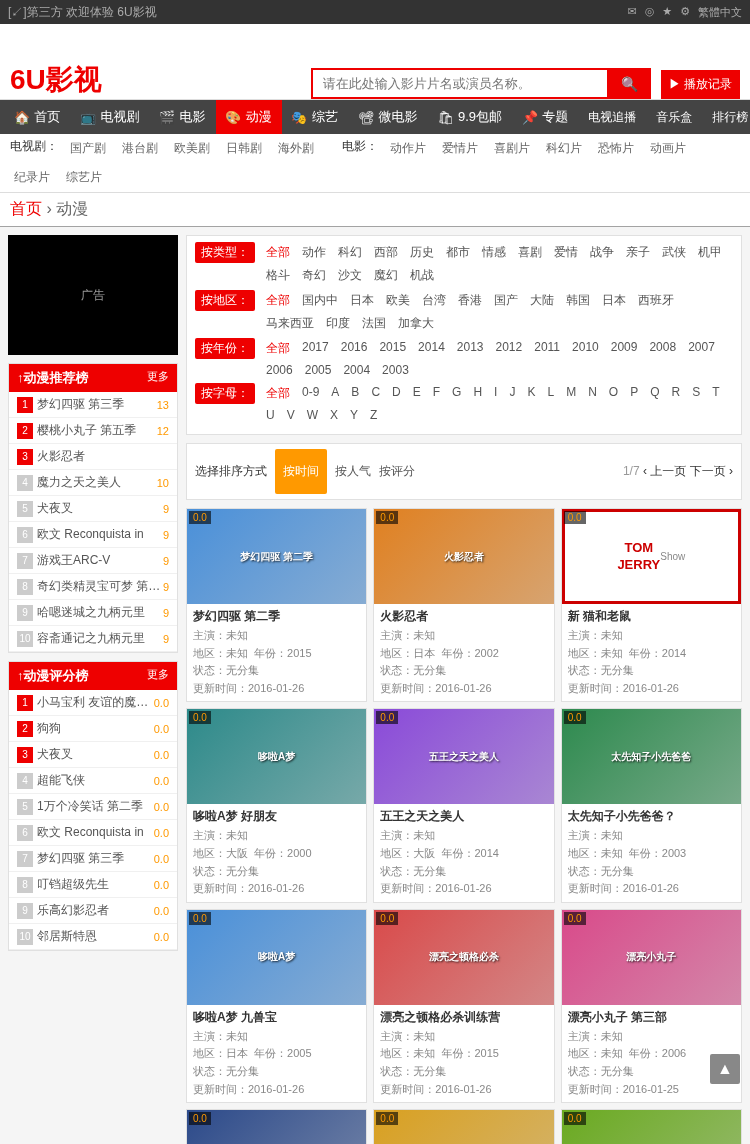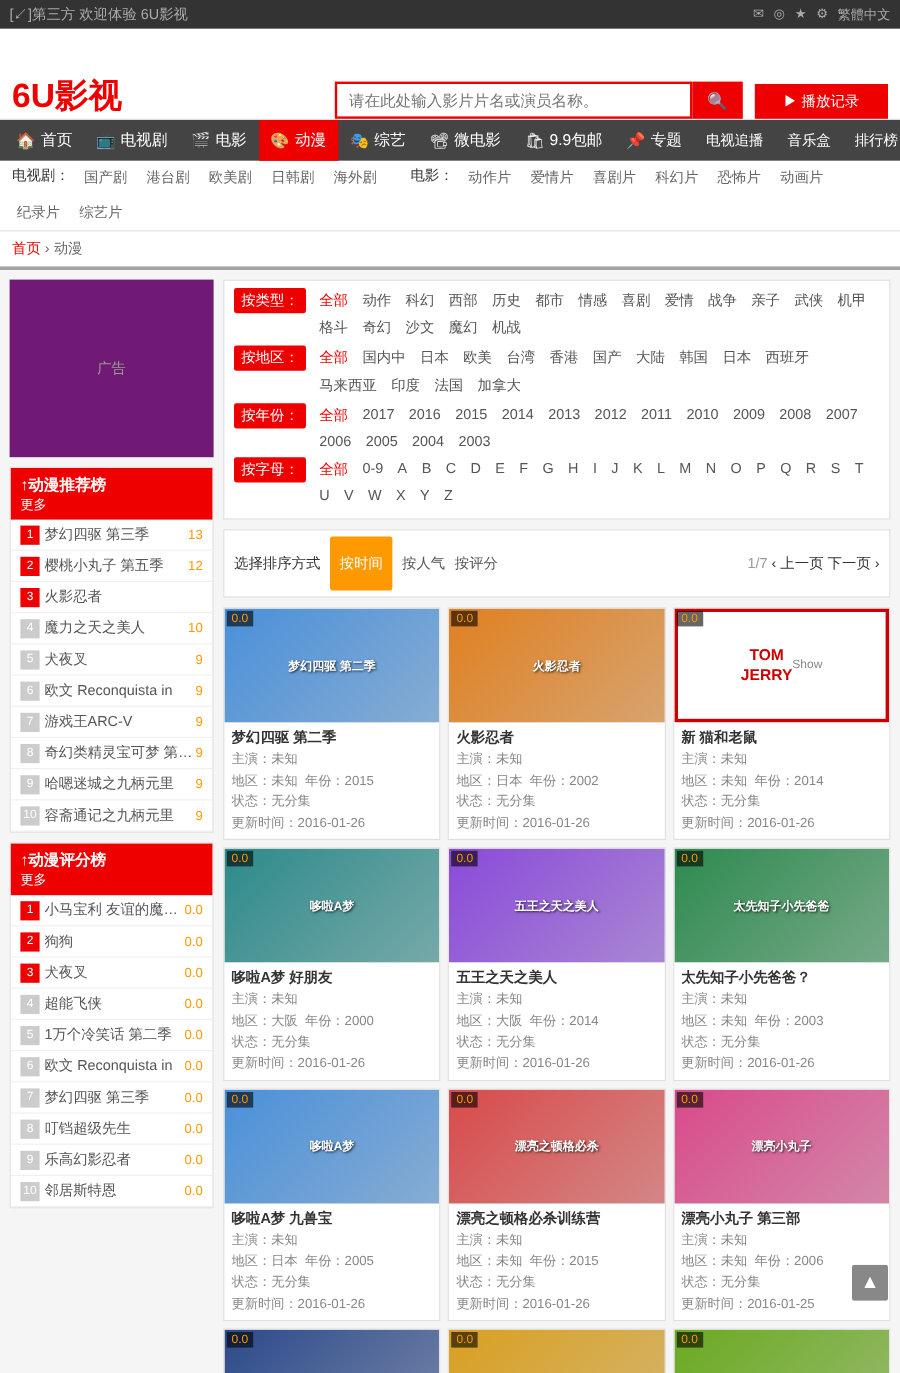--- a/index.html
+++ b/index.html
@@ -10,44 +10,44 @@
     .top-bar { background: #333; height: 24px; display: flex; align-items: center; padding: 0 8px; justify-content: space-between; }
     .top-bar-left { color: #aaa; font-size: 12px; }
     .top-bar-right { display: flex; gap: 8px; color: #aaa; font-size: 11px; }
     .top-bar-right span { cursor: pointer; }
 
     .header { background: #fff; height: 76px; display: flex; align-items: flex-end; padding: 0 10px; gap: 10px; border-bottom: 1px solid #ddd; }
     .logo { color: #e00; font-size: 28px; font-weight: bold; margin-right: 10px; }
     .search-bar { display: flex; flex: 1; max-width: 340px; margin-left: auto; }
     .search-bar input { flex: 1; border: 2px solid #e00; padding: 6px 10px; font-size: 13px; outline: none; }
     .search-bar button { background: #e00; border: none; color: #fff; padding: 6px 12px; cursor: pointer; font-size: 14px; }
-    .play-btn { background: #e00; color: #fff; border: none; padding: 6px 24px; cursor: pointer; font-size: 12px; white-space: nowrap; }
+    .play-btn { background: #e00; color: #fff; border: none; padding: 6px 8px; cursor: pointer; font-size: 12px; white-space: nowrap; }
 
     
     .nav { background: #444; height: 34px; display: flex; align-items: center; padding: 0 4px; gap: 0; }
     .nav-item { color: #fff; padding: 0 10px; height: 34px; display: flex; align-items: center; cursor: pointer; font-size: 13px; gap: 4px; white-space: nowrap; }
     .nav-item.active { background: #e00; }
     .nav-right { margin-left: auto; display: flex; }
     .nav-right .nav-item { font-size: 12px; }
 
     
     .sub-nav { background: #fff; border-bottom: 1px solid #ddd; padding: 4px 10px; display: flex; gap: 8px; font-size: 12px; flex-wrap: wrap; }
     .sub-nav a { color: #666; padding: 2px 4px; }
 
     
-    .breadcrumb { background: #fff; padding: 6px 10px; font-size: 12px; color: #666; border-bottom: 3px solid #a3a3a3; }
+    .breadcrumb { background: #fff; padding: 6px 10px; font-size: 16px; color: #666; border-bottom: 1px solid #a3a3a3; }
     .breadcrumb a { color: #e00; }
 
     
     .main { display: flex; gap: 0; padding: 8px; }
     .sidebar { width: 170px; flex-shrink: 0; }
 
     
     .sidebar-block { background: #fff; margin-bottom: 8px; border: 1px solid #e0e0e0; }
-    .sidebar-title { background: #e00; color: #fff; padding: 5px 8px; font-size: 13px; font-weight: bold; display: flex; justify-content: space-between; flex-direction: column; }
+    .sidebar-title { background: #e00; color: #fff; padding: 5px 8px; font-size: 13px; font-weight: bold; display: flex; justify-content: space-between; }
     .sidebar-title a { color: #fff; font-size: 11px; font-weight: normal; }
     .sidebar-list { list-style: none; }
     .sidebar-list li { padding: 4px 8px; border-bottom: 1px solid #f0f0f0; display: flex; justify-content: space-between; align-items: center; font-size: 12px; }
     .sidebar-list li .rank { width: 16px; height: 16px; background: #ccc; color: #fff; font-size: 10px; display: flex; align-items: center; justify-content: center; margin-right: 4px; flex-shrink: 0; }
     .sidebar-list li .rank.top3 { background: #e00; }
     .sidebar-list li .title { flex: 1; overflow: hidden; text-overflow: ellipsis; white-space: nowrap; color: #555; cursor: pointer; }
     .sidebar-list li .score { color: #f90; font-size: 11px; }
 
     
     .filter-area { background: #fff; border: 1px solid #e0e0e0; margin-bottom: 8px; padding: 6px 8px; }
@@ -76,21 +76,21 @@
 
     .scroll-top { position: fixed; right: 10px; bottom: 60px; background: #888; color: #fff; width: 30px; height: 30px; display: flex; align-items: center; justify-content: center; cursor: pointer; font-size: 16px; border-radius: 2px; }
 
     .filter-area-title { background: #fff; padding: 6px 8px; border-bottom: 1px solid #eee; }
     .filter-area-title h3 { font-size: 14px; color: #333; font-weight: bold; }
     .filter-area-title h3::before { content: ""; display: inline-block; width: 3px; height: 14px; background: #e00; margin-right: 6px; vertical-align: middle; }
 
     .main-content { margin-left: 8px; }
 
     
-    .sidebar-ad { background: #701a75; height: 148px; display: flex; align-items: center; justify-content: center; color: #999; font-size: 12px; margin-bottom: 8px; font-family: Liberation Mono, monospace; }
+    .sidebar-ad { background: #000000; height: 120px; display: flex; align-items: center; justify-content: center; color: #999; font-size: 12px; margin-bottom: 8px; font-family: Liberation Mono, monospace; }
   </style>
 </head>
 <body>
 
 <div class="top-bar">
   <span class="top-bar-left">[↙]第三方 欢迎体验 6U影视</span>
   <div class="top-bar-right">
     <span>✉</span>
     <span>◎</span>
     <span>★</span>

